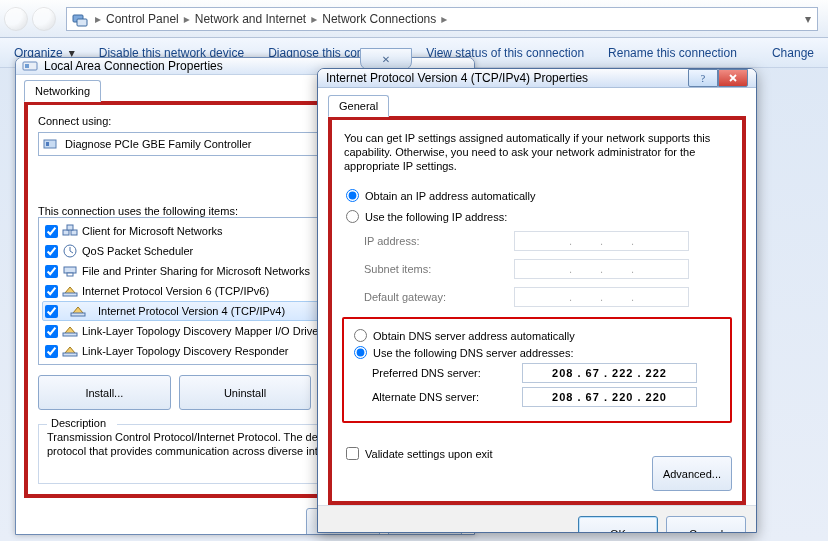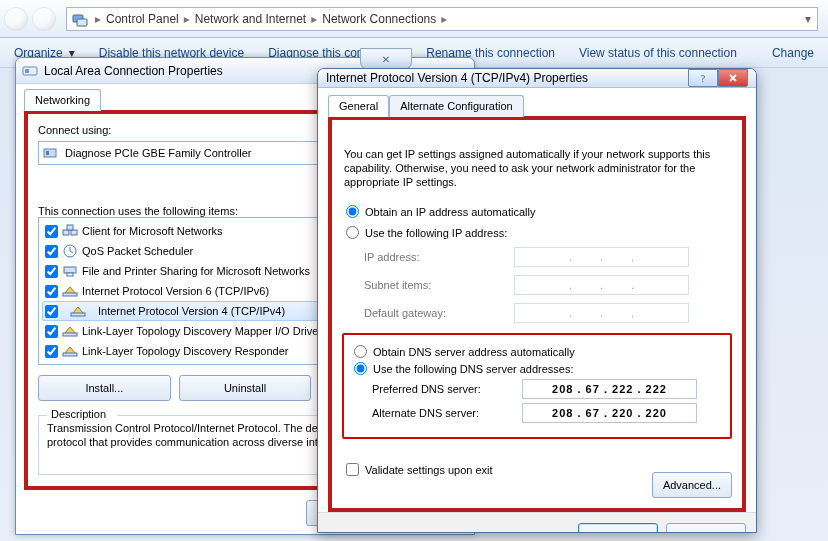--- a/index.html
+++ b/index.html
@@ -40,21 +40,21 @@
     border-bottom:1px solid #c2d2e7; display:flex; align-items:center; padding:0 6px; gap:6px; font-size:12px; }
   .winhead .icon { width:16px; height:16px; }
   .winbody { padding:4px 8px 8px; flex:1; display:flex; flex-direction:column; }
   .tabstrip { display:flex; gap:0; position:relative; top:1px; }
   .tab { padding:4px 10px; border:1px solid #9cb4d4; background:#fff; border-bottom:none;
     border-radius:3px 3px 0 0; font-size:11px; }
   .tab.active { background:#fff; border-bottom:1px solid #fff; z-index:2; }
   .tab.inactive { background:#eef3fb; }
   .tabpage { border:4px solid #b91c1c; padding:10px 10px; flex:1; background:#fff; }
   .adapterbox { border:1px solid #9cb4d4; height:24px; margin:5px 0 8px; display:flex; align-items:center; padding:0 4px; gap:6px; }
-  .w7btn { min-width:74px; height:26px; border:1px solid #8ba7cc;
+  .w7btn { min-width:74px; height:35px; border:1px solid #8ba7cc;
     background:linear-gradient(to bottom,#f6f9fe,#dfe9f6); border-radius:3px; font-size:11px; padding:0 10px; }
   .w7btn.default { border-color:#3c7fb1; box-shadow:0 0 0 1px #b8e0fd inset; }
   .rightalign { display:flex; justify-content:flex-end; margin-bottom:6px; }
   .itemsbox { border:1px solid #9cb4d4; height:148px; overflow:hidden; padding:3px 3px; }
   .itemrow { display:flex; align-items:center; gap:4px; padding:1px 2px; border:1px solid transparent; }
   .itemrow.sel { background:linear-gradient(to bottom,#eaf3ff,#d6e8ff); border:1px solid #a8cdf3; border-radius:2px;gap:12px; }
   .cb { width:13px; height:13px; }
   .miniico { width:16px; height:16px; display:inline-flex; align-items:center; justify-content:center; }
   .btnrow { display:flex; gap:8px; margin-top:10px; }
   .btnrow .w7btn { flex:1; }
@@ -73,21 +73,21 @@
     background:#fff; border:1px solid #4f6f9d; border-radius:7px 7px 0 0;
     box-shadow:0 4px 14px rgba(0,0,0,.35); z-index:60; overflow:hidden;
     display:flex; flex-direction:column; }
   .win2head { height:22px; background:linear-gradient(to bottom,#fbfcfe,#d2e1f5);
     border-bottom:1px solid #acc0db; display:flex; align-items:center; padding:0 8px; font-size:12px; }
   .winbtns { margin-left:auto; display:flex; gap:0; }
   .winbtns .wb { width:30px; height:18px; border:1px solid #6585ae; display:flex; align-items:center; justify-content:center; }
   .wb.help { background:linear-gradient(#eef5ff,#c5dbf5); border-radius:0 0 0 2px; }
   .wb.close { background:linear-gradient(#f08b82,#ce3f35); color:#fff; border-radius:0 0 2px 0; }
   .win2body { padding:6px 10px 10px; flex:1; display:flex; flex-direction:column; }
-  .explain { font-size:11px; margin:18px 2px 12px; line-height:1.25; }
+  .explain { font-size:11px; margin:2px 2px 12px; line-height:1.25; }
   .radio { display:flex; align-items:center; gap:6px; font-size:11px; margin:4px 4px; }
   .radio input { width:13px; height:13px; }
   .fieldrow { display:flex; align-items:center; margin:4px 0; padding-left:22px; }
   .fieldrow label { width:150px; font-size:11px; color:#777; }
   .fieldrow.enabled label { color:#000; }
   .ipinput { width:175px; height:20px; border:1px solid #b8c7db; background:#fff;
     font-size:11px; text-align:center; letter-spacing:1px; padding:2px 6px; font-family:inherit;font-weight:bold; }
   .ipinput:disabled { background:#fff; color:#999; }
   .ipstatic { width:175px; height:20px; border:1px solid #d8dee7; background:#fff;
     font-size:11px; color:#aaa; display:flex; align-items:center; justify-content:center; gap:28px; }
@@ -127,22 +127,22 @@
     <span class="bcsep">▸</span>
     <span class="drop">▾</span>
   </div>
 </div>
 
 <div class="cmdbar">
   <span>Organize</span>
   <span class="drop2">▾</span>
   <span>Disable this network device</span>
   <span>Diagnose this connection</span>
+  <span>View status of this connection</span>
   <span>Rename this connection</span>
-  <span>View status of this connection</span>
   <span class="changer">Change</span>
 </div>
 
 <div class="tabbubble">
   <span style="font-size:10px;color:#4c6a93;">✕</span>
 </div>
 
 <div class="win1">
   <div class="winhead">
     <svg class="icon" viewBox="0 0 16 16">
@@ -272,21 +272,20 @@
       <div class="wb close">
         <svg width="12" height="12" viewBox="0 0 12 12">
             <path d="M3 3l6 6M9 3l-6 6" stroke="#fff" stroke-width="1.8"></path>
           </svg>
       </div>
     </div>
   </div>
   <div class="win2body">
     <div class="tabstrip">
       <div class="tab active">General</div>
-      <div class="tab inactive">Alternate Configuration</div>
     </div>
     <div class="tabpage" style="display:flex;flex-direction:column;">
       <div class="explain">You can get IP settings assigned automatically if your network supports this capability. Otherwise, you need to ask your network administrator for the appropriate IP settings.</div>
 
       <label class="radio">
         <input type="radio" name="ipmode" checked="" style="">
         <span>Obtain an IP address automatically</span>
       </label>
       <label class="radio">
         <input type="radio" name="ipmode" style="">

